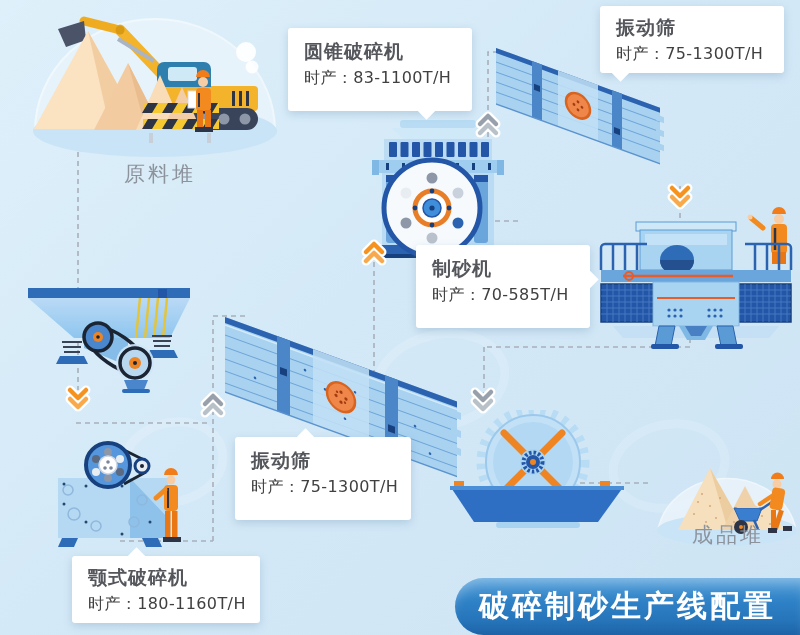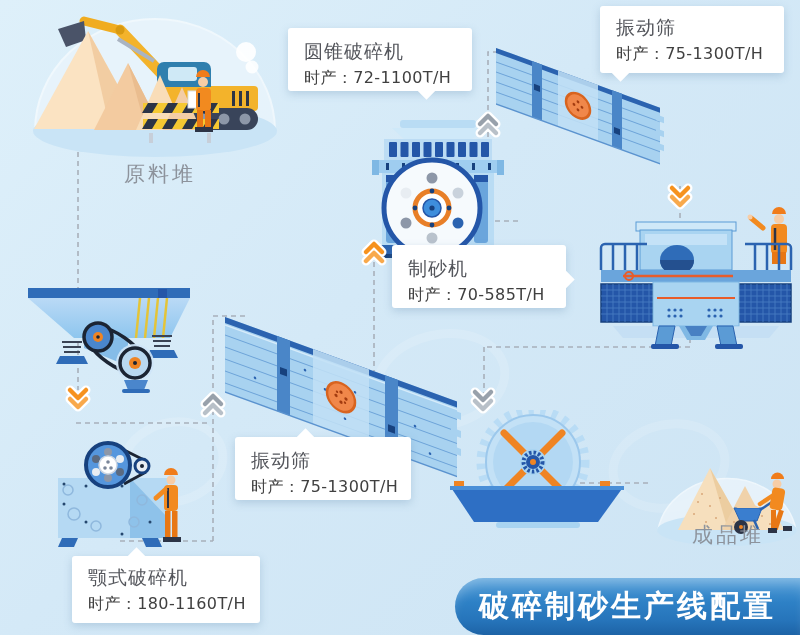--- a/index.html
+++ b/index.html
@@ -5,31 +5,31 @@
   html,body{margin:0;padding:0;}
   body{font-family:"DejaVu Sans",sans-serif;}
   #stage{position:relative;width:800px;height:635px;overflow:hidden;
          background:linear-gradient(135deg,#def0fa 0%,#d4e9f7 45%,#cde4f4 100%);}
   svg{display:block;}
   .abs{position:absolute;}
   
   .wm{position:absolute;border:9px solid rgba(255,255,255,.14);border-radius:50%;}
   
   .callout{position:absolute;background:#ffffff;border-radius:3px;
-           box-shadow:0 3px 9px rgba(100,140,175,.30);padding:11px 16px 2px;z-index:40;}
-  .callout .t{font-size:19px;color:#54565c;font-weight:400;letter-spacing:1px;line-height:1.3;}
+           box-shadow:0 3px 9px rgba(100,140,175,.30);padding:11px 16px 22px;z-index:40;}
+  .callout .t{font-size:19px;color:#54565c;font-weight:700;letter-spacing:1px;line-height:1.3;}
   .callout .v{font-size:16px;color:#404040;margin-top:4px;letter-spacing:.4px;white-space:nowrap;}
   .ptr{position:absolute;width:13px;height:13px;background:#fff;transform:rotate(45deg);}
   #cb-cone{left:288px;top:28px;width:152px;}
   #cb-cone .ptr{left:132px;bottom:-6px;}
   #cb-screen-top{left:600px;top:6px;width:152px;padding:9px 16px 8px;}
   #cb-screen-top .ptr{left:14px;bottom:-6px;}
   #cb-feeder{left:95px;top:212px;width:156px;}
   #cb-feeder .ptr{left:150px;bottom:-6px;}
-  #cb-sandmaker{left:392px;top:245px;width:142px;}
+  #cb-sandmaker{left:416px;top:245px;width:142px;}
   #cb-sandmaker .ptr{right:-6px;top:28px;}
   #cb-screen-mid{left:235px;top:437px;width:144px;}
   #cb-screen-mid .ptr{left:64px;top:-6px;}
   #cb-washer{left:502px;top:366px;width:150px;padding:9px 16px 8px;}
   #cb-washer .ptr{left:20px;bottom:-6px;}
   #cb-jaw{left:28px;top:556px;width:156px;padding:9px 16px 8px;margin-left:44px;}
   #cb-jaw .ptr{left:58px;top:-6px;}
   
   .pile-label{position:absolute;color:#8d939c;font-size:21px;letter-spacing:3px;z-index:30;}
   #lbl-raw{left:124px;top:160px;}
@@ -528,21 +528,21 @@
       <g>
         <path d="M475 392 l8 8 l8 -8 M475 401 l8 8 l8 -8" stroke="#ffffff" stroke-width="9"></path>
         <path d="M475 392 l8 8 l8 -8" stroke="#98a1ab" stroke-width="4.5"></path>
         <path d="M475 401 l8 8 l8 -8" stroke="#b8c0c8" stroke-width="4.5"></path>
       </g>
     </g>
   </svg>
 
   <div class="callout" id="cb-cone">
     <div class="t">圆锥破碎机</div>
-    <div class="v">时产：72-1100T/H</div>
+    <div class="v">时产：83-1100T/H</div>
     <span class="ptr"></span>
   </div>
   <div class="callout" id="cb-screen-top">
     <div class="t">振动筛</div>
     <div class="v">时产：75-1300T/H</div>
     <span class="ptr"></span>
   </div>
   <div class="callout" id="cb-sandmaker">
     <div class="t">制砂机</div>
     <div class="v">时产：70-585T/H</div>

